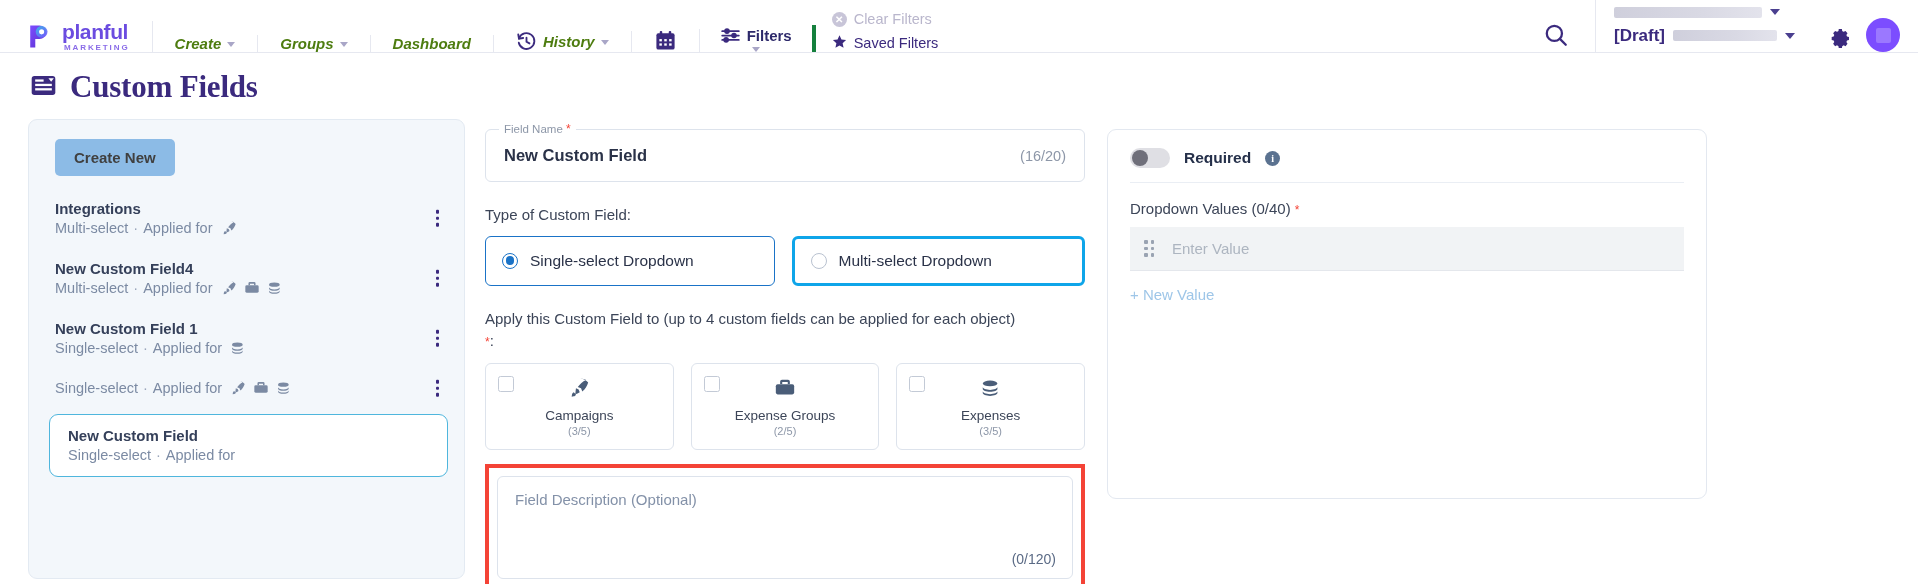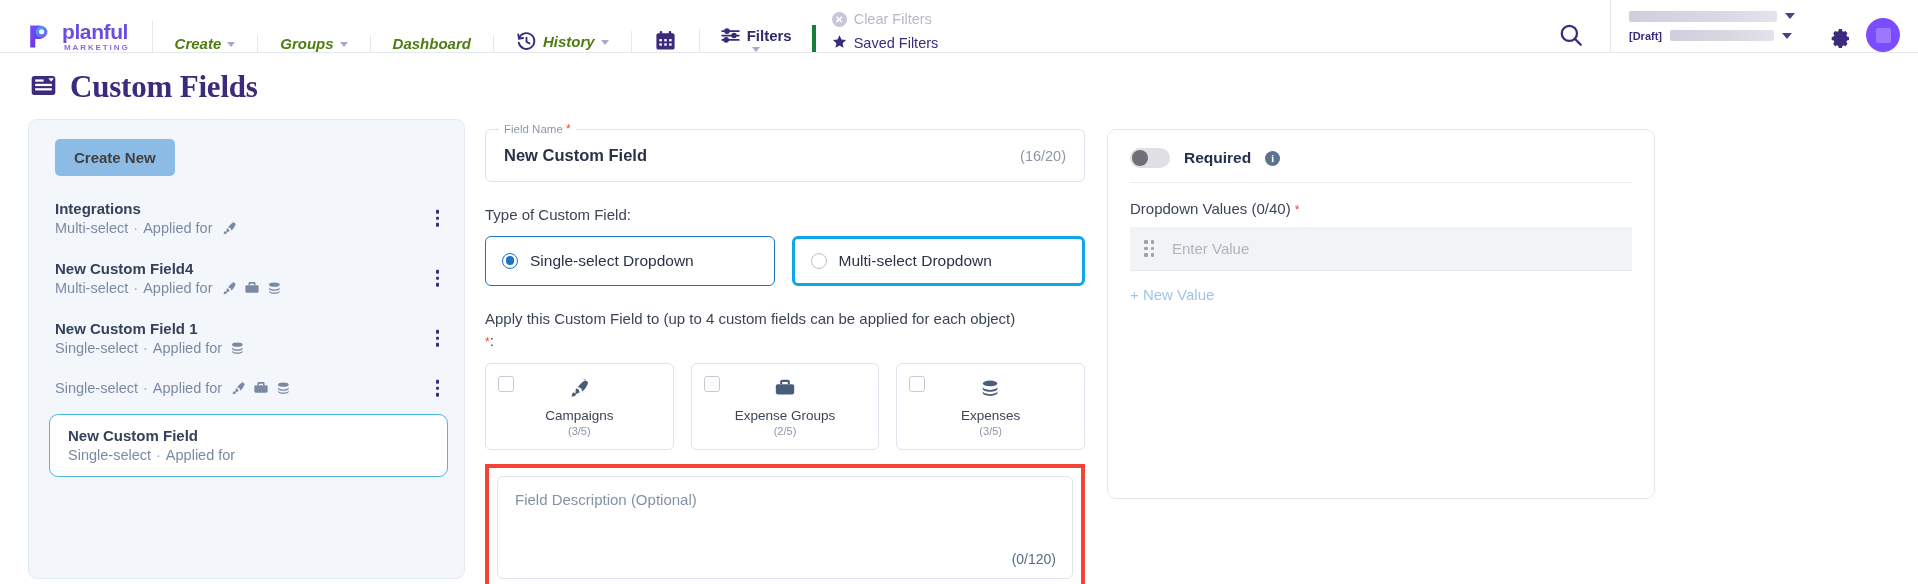--- a/index.html
+++ b/index.html
@@ -70,21 +70,21 @@
   .nav-selects {
     display: flex; flex-direction: column; justify-content: center;
     gap: 8px; padding: 0 18px; border-left: 1px solid #e6e8f0;
     height: 100%;
   }
   .sel-row { display: flex; align-items: center; gap: 8px; cursor: pointer; }
   .redact { height: 11px; border-radius: 2px;
     background: linear-gradient(90deg,#cfcfdc,#d9d9e4 60%,#e3e3ec); }
   .redact.w1 { width: 148px; }
   .redact.w2 { width: 104px; }
-  .draft-tag { font-size: 11px; font-weight: 700; color: #3b2a7e; }
+  .draft-tag { font-size: 17px; font-weight: 700; color: #3b2a7e; }
   .chev { width: 0; height: 0; border-left: 5px solid transparent;
     border-right: 5px solid transparent; border-top: 6px solid #4a3f8f; }
   .nav-gear { display: flex; align-items: center; padding: 0 14px; cursor: pointer; }
   .nav-avatar { display: flex; align-items: center; padding-right: 18px; }
   .avatar {
     width: 34px; height: 34px; border-radius: 50%;
     background: #7c4dff; display: flex; align-items: center; justify-content: center;
     cursor: pointer;
   }
   .avatar span { width: 15px; height: 15px; background: #9b78ff; border-radius: 2px; }
@@ -202,21 +202,21 @@
   .desc-box {
     border: 1px solid #dde3ec; border-radius: 6px;
     height: 103px; padding: 14px 17px;
     position: relative; background: #fff;
   }
   .desc-ph { font-size: 15px; color: #8391a8; }
   .desc-counter { position: absolute; right: 16px; bottom: 11px; font-size: 14px; color: #5a6a85; }
 
   
   .right-panel {
-    width: 548px; flex: none; margin-left: 22px; margin-top: 10px;
+    width: 600px; flex: none; margin-left: 22px; margin-top: 10px;
     border: 1px solid #e3e8f0; border-radius: 9px;
     background: #fff; padding: 18px 22px 26px 22px;
     min-height: 370px;
   }
   .req-row { display: flex; align-items: center; gap: 14px; padding-bottom: 14px;
     border-bottom: 1px solid #eaeef4; }
   .toggle {
     width: 40px; height: 20px; border-radius: 10px;
     background: #dfdfe4; position: relative; cursor: pointer; flex: none;
   }

